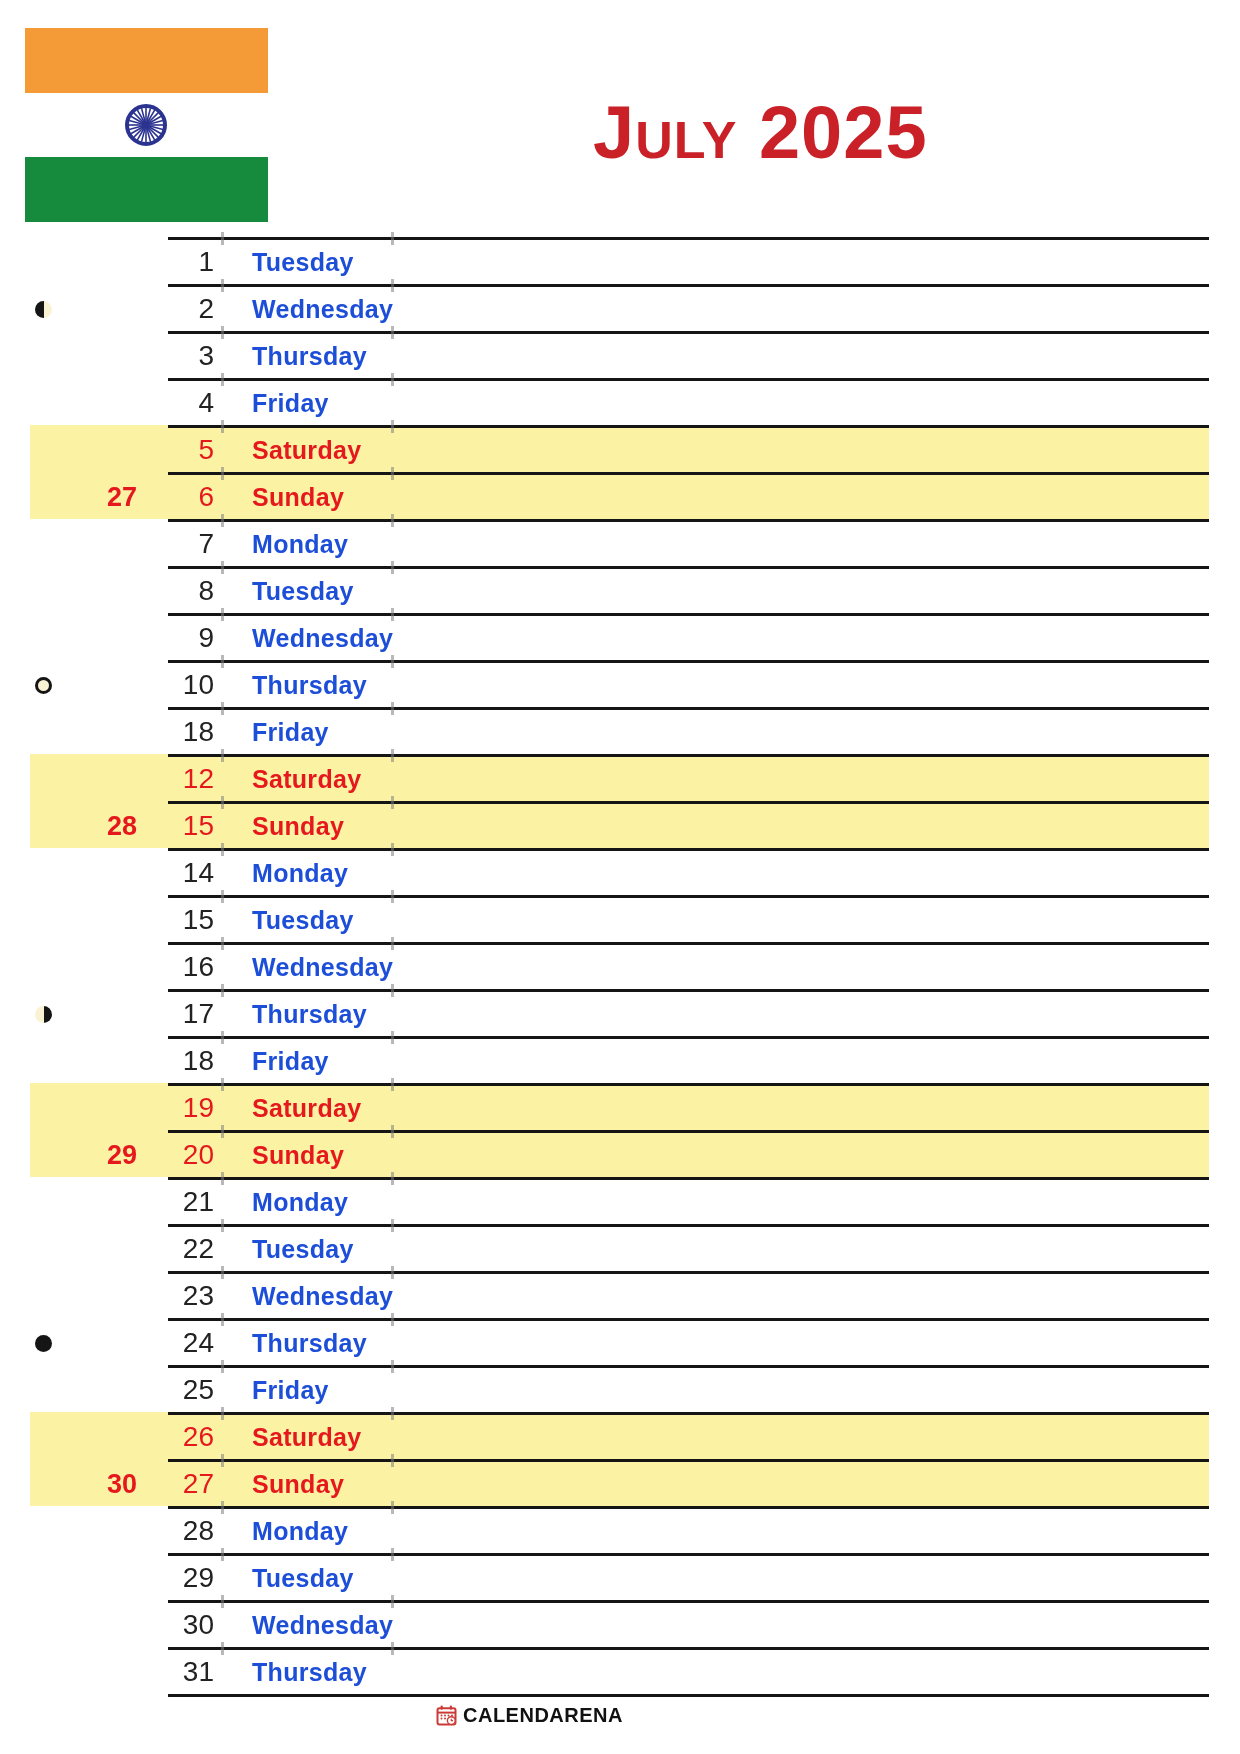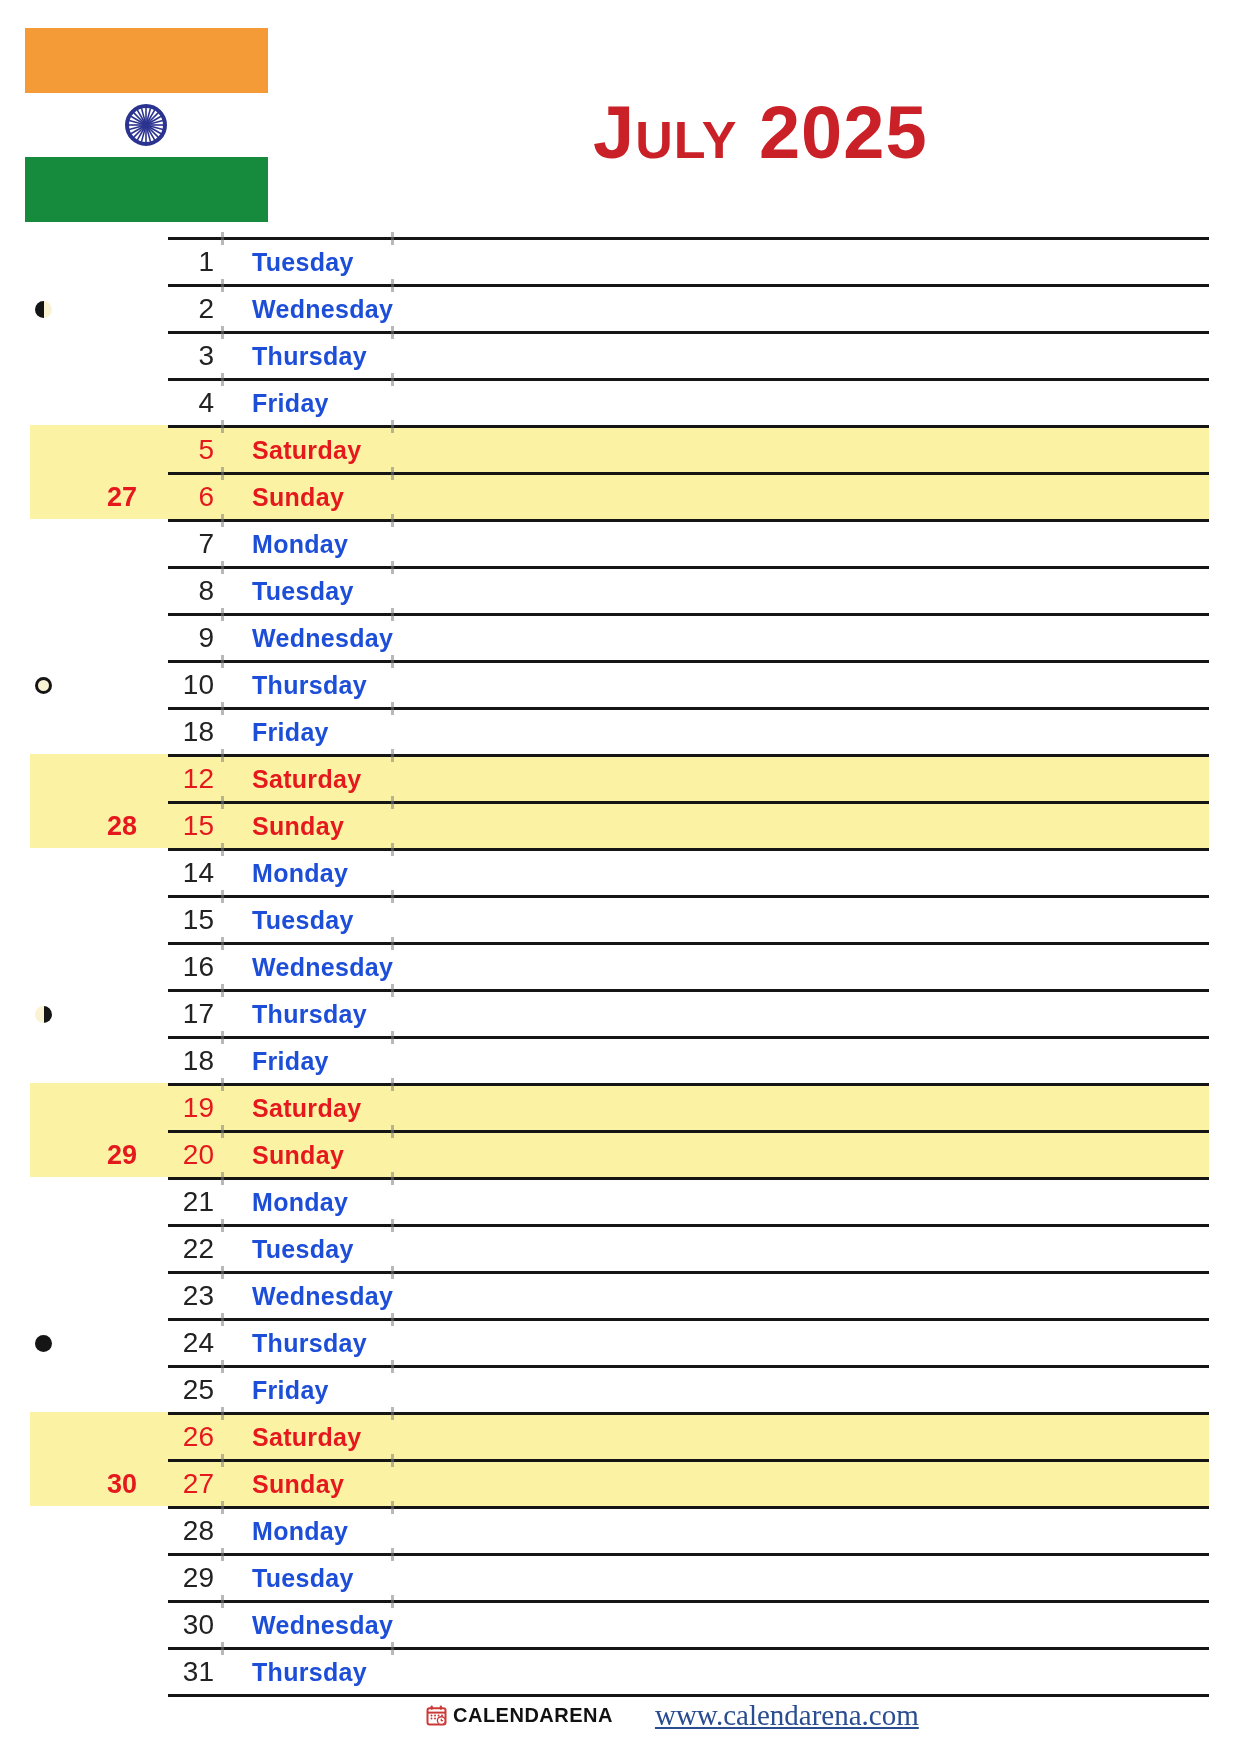--- a/index.html
+++ b/index.html
@@ -41,21 +41,21 @@
   .tick.t1 { left:53px; } .tick.t2 { left:223px; }
 
   
   .moon { position:absolute; left:5px; width:17px; height:17px; border-radius:50%; box-sizing:border-box; z-index:2; }
   .moon-first-quarter { background:linear-gradient(to right, var(--line-black) 0 50%, var(--moon-cream) 50% 100%); }
   .moon-full          { background:var(--moon-cream); border:3px solid var(--line-black); }
   .moon-last-quarter  { background:linear-gradient(to right, var(--moon-cream) 0 50%, var(--line-black) 50% 100%); }
   .moon-new           { background:var(--line-black); }
 
   
-  .footer { position:absolute; left:426px; top:1702px; height:26px; display:flex; align-items:center; }
+  .footer { position:absolute; left:436px; top:1702px; height:26px; display:flex; align-items:center; }
   .footer .cal-icon { width:21px; height:21px; margin-right:6px; flex:none; }
   .footer .brand { font-size:20px; font-weight:bold; color:#111111; letter-spacing:0.5px; }
   .footer .url { margin-left:42px; font-family:"Liberation Serif",serif; font-size:29px;
                  color:var(--link-blue); text-decoration:underline; }
 </style>
 </head>
 <body style="--title-red: #C92127; --weekend-red: #E5191D; --holiday-red: #EC2320; --band-yellow: #FBF3A3; --flag-saffron: #F49B37; --flag-green: #168A3D; --line-black: #151515; --link-blue: #2A4C91; --moon-cream: #FAF3D3;">
 
 <div class="flag">
   <div class="stripe saffron"></div>
@@ -339,14 +339,13 @@
         <circle cx="9" cy="10.5" r="1"></circle>
         <circle cx="12.5" cy="10.5" r="1"></circle>
         <circle cx="16" cy="10.5" r="1"></circle>
       <circle cx="5.5" cy="13.5" r="1"></circle>
         <circle cx="9" cy="13.5" r="1"></circle>
     </g>
     <circle cx="15.3" cy="15.6" r="3.9" fill="#ffffff" stroke="#CC3A36" stroke-width="1.4"></circle>
     <path d="M15.3 13.8 V15.6 H17" fill="none" stroke="#CC3A36" stroke-width="1.2"></path>
   </svg>
   <span class="brand">CALENDARENA</span>
-  <a class="url" href="#">www.calendarena.com</a>
 </div>
 
 </body></html>

